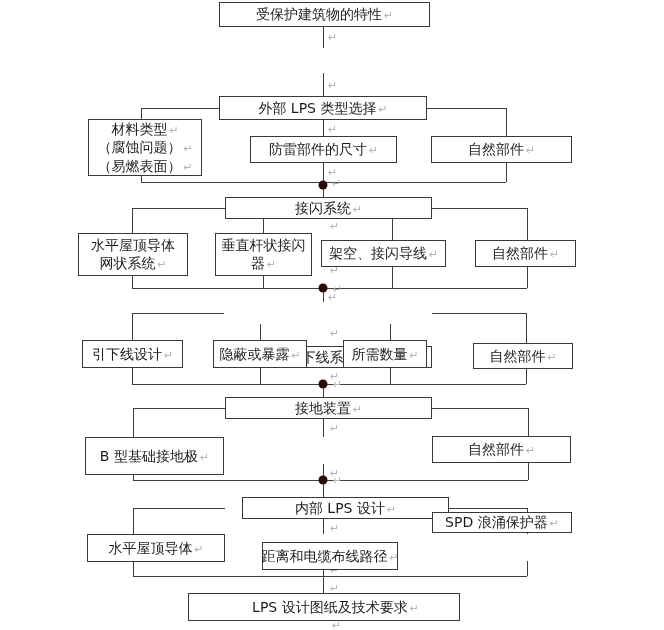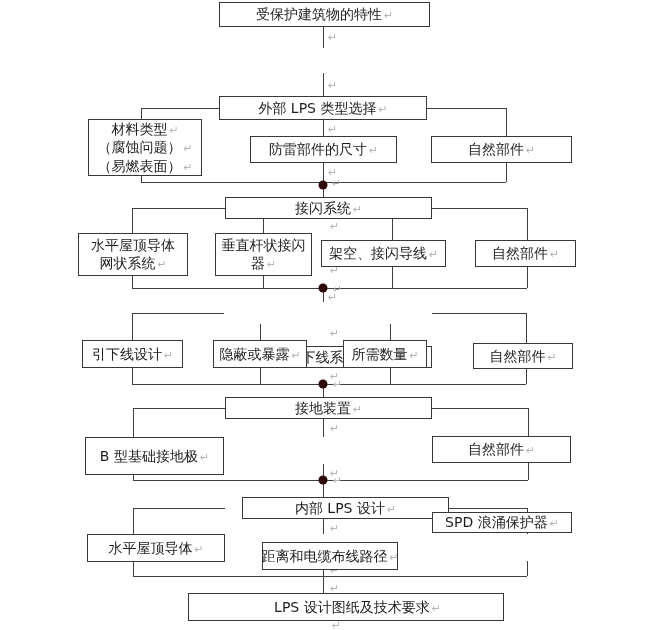--- a/index.html
+++ b/index.html
@@ -176,21 +176,21 @@
     </div>
     <div class="node" style="left: 87px; top: 534px; width: 138px; height: 28px;">
       <div class="row"><span>水平屋顶导体</span><span class="mark">↵</span></div>
     </div>
     <div class="node" style="left: 262px; top: 534px; width: 136px; height: 28px; margin-top: 8px;">
       <div class="row"><span>距离和电缆布线路径</span><span class="mark">↵</span></div>
     </div>
     <div class="node" style="left: 432px; top: 512px; width: 140px; height: 21px; justify-content: center;">
       <div class="row"><span>SPD 浪涌保护器</span><span class="mark">↵</span></div>
     </div>
-    <div class="node" style="left: 188px; top: 593px; width: 316px; height: 28px; padding-left: 23px;">
+    <div class="node" style="left: 188px; top: 593px; width: 272px; height: 28px; padding-left: 23px;">
       <div class="row"><span>LPS 设计图纸及技术要求</span><span class="mark">↵</span></div>
     </div>
     <div class="dot" style="left: 323px; top: 185px; background: rgb(46, 7, 7);"></div>
     <div class="dot" style="left: 323px; top: 288px; background: rgb(46, 7, 7);"></div>
     <div class="dot" style="left: 323px; top: 384px; background: rgb(46, 7, 7);"></div>
     <div class="dot" style="left: 323px; top: 480px; background: rgb(46, 7, 7);"></div>
     <div class="float-mark" style="left: 328px; top: 32px;">↵</div>
     <div class="float-mark" style="left: 328px; top: 80px;">↵</div>
     <div class="float-mark" style="left: 328px; top: 124px;">↵</div>
     <div class="float-mark" style="left: 328px; top: 167px;">↵</div>

